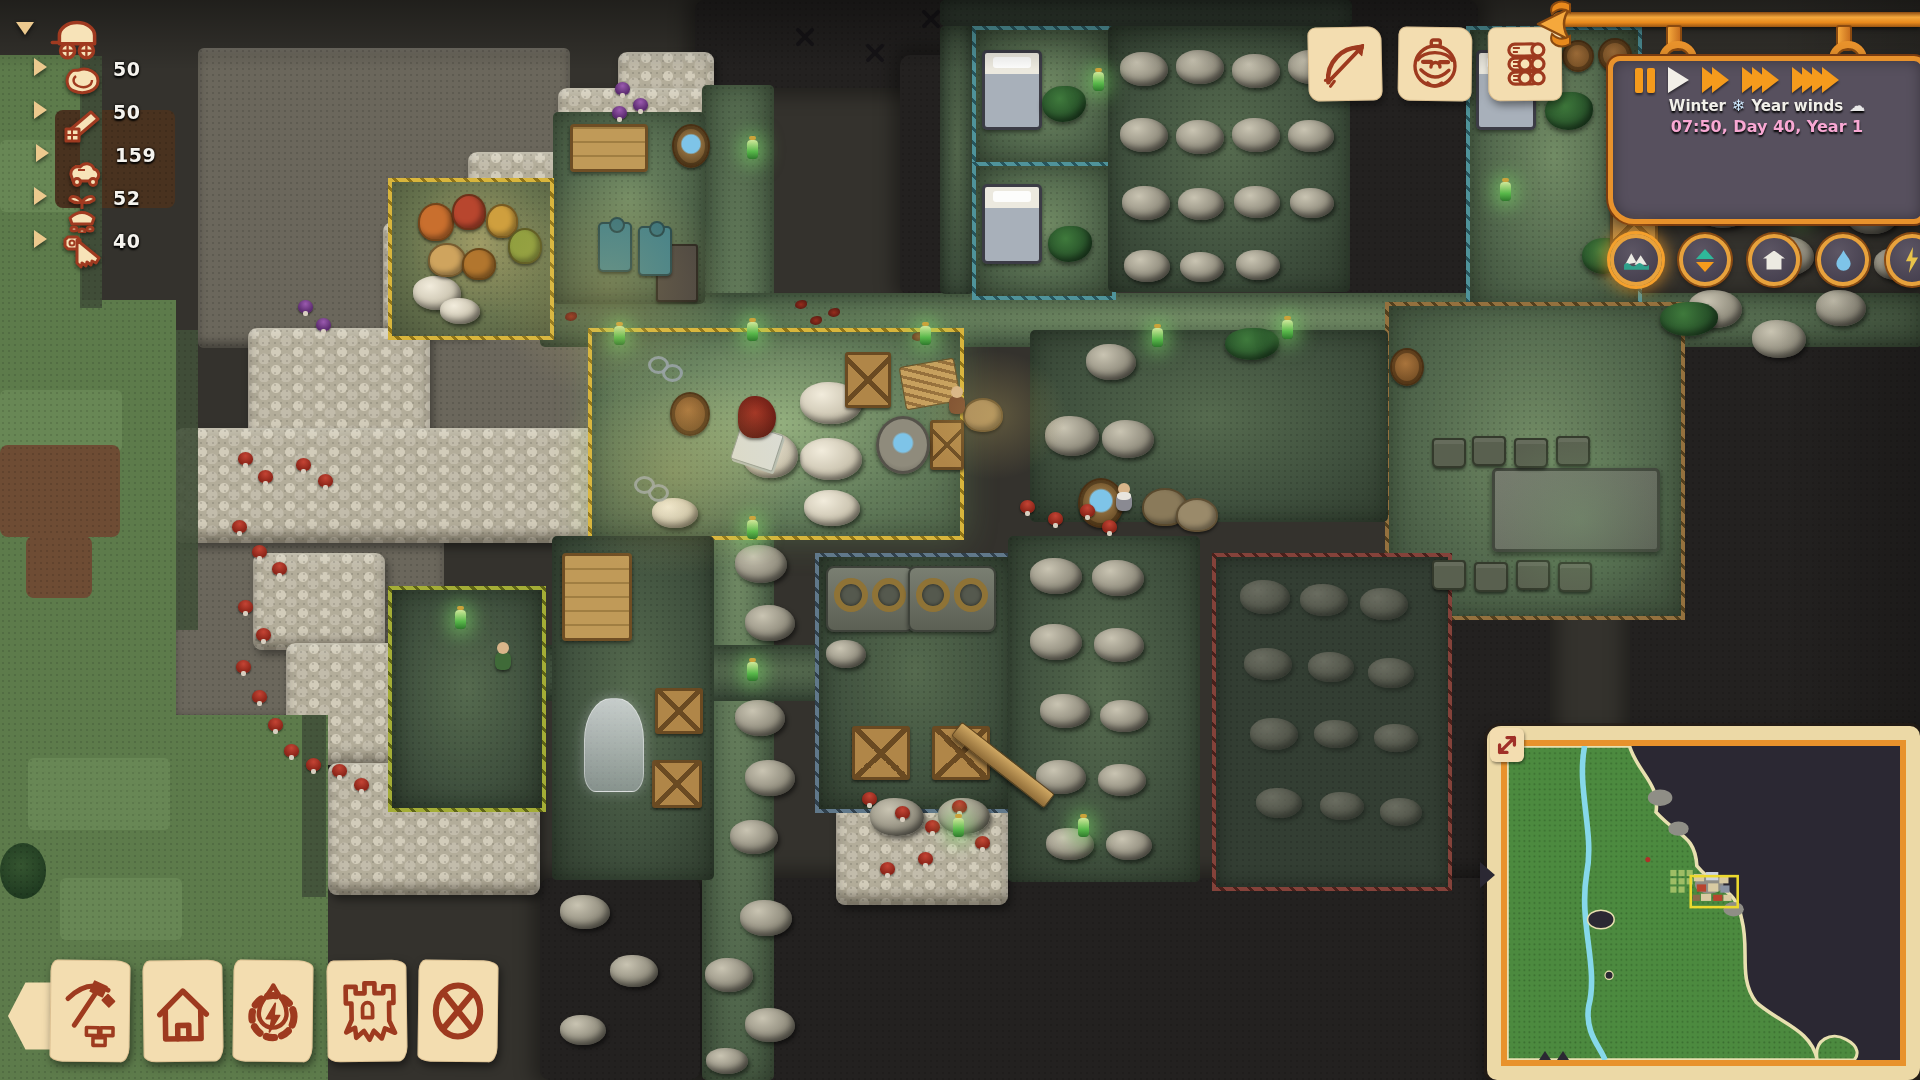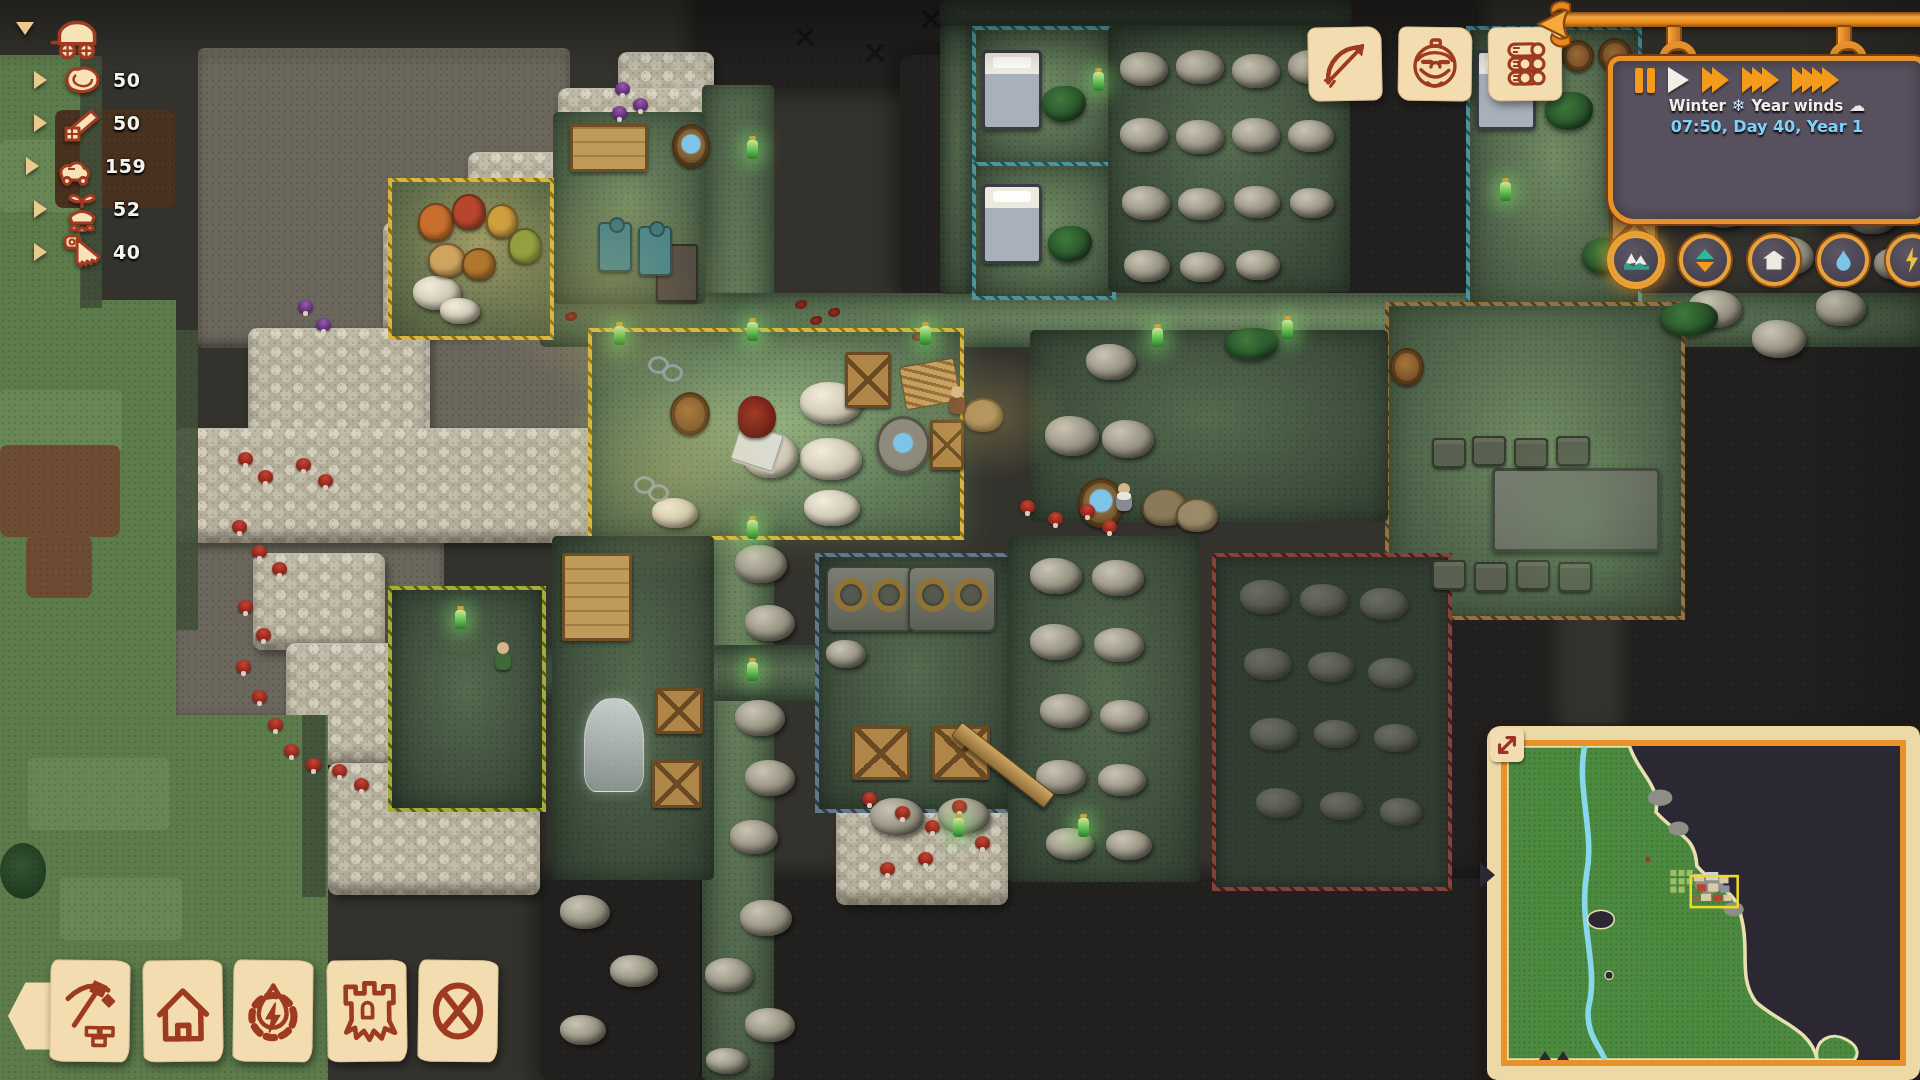--- a/index.html
+++ b/index.html
@@ -92,21 +92,21 @@
   .prop-dwarf .hd{position:absolute;left:5px;top:0;width:12px;height:12px;border-radius:50%;background:#d9b58a;}
   .prop-dwarf.db .bd{background:#3f6a38;}
   .prop-dwarf.dc .bd{background:#8a8a92;}
   .prop-dwarf.dc::after{content:"";position:absolute;left:4px;top:9px;width:14px;height:8px;background:#e8e5de;border-radius:40%;}
   .vignette{position:absolute;inset:0;pointer-events:none;z-index:4;
      background:linear-gradient(rgba(0,0,0,.38),transparent 70px),linear-gradient(270deg,rgba(0,0,0,.2),transparent 140px);}
   
   .ui{position:absolute;z-index:10;}
   
   .res-caret{width:0;height:0;border-left:9px solid transparent;border-right:9px solid transparent;border-top:13px solid #ecc98e;filter:drop-shadow(0 2px 2px rgba(0,0,0,.6));}
-  .res-row{position:absolute;height:44px;display:flex;align-items:center;cursor:pointer;}
+  .res-row{position:absolute;height:44px;display:flex;align-items:flex-start;cursor:pointer;}
   .row-caret{width:0;height:0;border-top:9px solid transparent;border-bottom:9px solid transparent;border-left:13px solid #ecc98e;filter:drop-shadow(0 2px 2px rgba(0,0,0,.6));}
   .res-ic{width:46px;height:46px;margin-left:12px;filter:drop-shadow(0 2px 2px rgba(0,0,0,.55));}
   .res-count{margin-left:8px;color:#f5f3ee;font-size:19px;font-weight:bold;text-shadow:0 0 3px #000,0 2px 2px #000;letter-spacing:.5px;}
   
   .qbtn{position:absolute;width:74px;height:74px;background:#f3ddb0;border-radius:8px 14px 9px 12px;
      box-shadow:2px 4px 8px rgba(0,0,0,.45),inset 0 0 0 1px rgba(140,90,40,.25);display:flex;align-items:center;justify-content:center;cursor:pointer;}
   
   .pole{position:absolute;left:1552px;top:12px;width:368px;height:15px;border-radius:8px 0 0 8px;
      background:linear-gradient(#8a4a10,#f5a83c 35%,#e8891c 70%,#9a5512);box-shadow:0 2px 4px rgba(0,0,0,.5);}
   .hang{position:absolute;top:25px;width:12px;height:22px;background:linear-gradient(90deg,#f5a83c,#c96f1e);border:2px solid #8a4a10;border-radius:3px;}
@@ -119,21 +119,21 @@
   .banner-title{color:#f6cf45;font-size:21px;font-weight:bold;text-shadow:1px 2px 0 #1a1722;letter-spacing:.5px;}
   .speed-row{display:flex;align-items:center;gap:13px;margin:5px 0 2px 22px;height:28px;filter:drop-shadow(0 2px 1px rgba(0,0,0,.5));}
   .sbtn{display:flex;align-items:center;cursor:pointer;}
   .pbar{width:8px;height:25px;background:#f59b1c;border-radius:2px;}
   .pbar+.pbar{margin-left:4px;}
   .tri-play{width:0;height:0;border-top:13px solid transparent;border-bottom:13px solid transparent;border-left:21px solid #f2efe8;}
   .tri{width:0;height:0;border-top:13px solid transparent;border-bottom:13px solid transparent;border-left:17px solid #f59b1c;}
   .tri+.tri{margin-left:-7px;}
   .season-row{display:flex;align-items:center;justify-content:center;gap:6px;color:#f2f0ea;font-size:15px;font-weight:bold;text-shadow:0 2px 2px #000;}
   .snow{color:#cfeaff;font-size:16px;} .cloud{color:#e8e8e8;font-size:16px;}
-  .time-row{text-align:center;margin-top:2px;color:#7dd3fc;font-size:16px;font-weight:bold;text-shadow:0 2px 2px #000;}
+  .time-row{text-align:center;margin-top:2px;color:#f9a8d4;font-size:16px;font-weight:bold;text-shadow:0 2px 2px #000;}
   
   .views{position:absolute;left:1610px;top:234px;display:flex;gap:17px;}
   .vbtn{width:44px;height:44px;border-radius:50%;border:4px solid #e8a23c;background:radial-gradient(circle at 40% 32%,#5d5664,#474150 75%);
      box-shadow:0 0 0 2px #8a4a12,0 3px 6px rgba(0,0,0,.5);display:flex;align-items:center;justify-content:center;cursor:pointer;position:relative;}
   .vbtn.active{box-shadow:0 0 0 3px #f5a02c,0 0 16px 5px rgba(245,160,44,.7),0 3px 6px rgba(0,0,0,.5);}
   .el-up{width:0;height:0;border-left:9px solid transparent;border-right:9px solid transparent;border-bottom:10px solid #2fb89a;}
   .el-dn{width:0;height:0;border-left:9px solid transparent;border-right:9px solid transparent;border-top:10px solid #f59b1c;margin-top:3px;}
   .vhome{width:22px;height:19px;background:#eceae2;clip-path:polygon(50% 0,100% 42%,84% 42%,84% 100%,16% 100%,16% 42%,0 42%);}
   .vbolt{width:19px;height:26px;background:#e8c34a;clip-path:polygon(55% 0,18% 55%,44% 55%,34% 100%,82% 40%,52% 40%);}
   
@@ -438,21 +438,21 @@
     <span class="row-caret"></span>
     <span class="res-ic">
       <svg viewBox="0 0 46 46" width="46" height="46" stroke="#a03a20" stroke-width="3" fill="#f7e3b8" stroke-linejoin="round">
         <path d="M12,28 L32,11 L39,18 L19,35 Z"></path>
           <rect x="7" y="28" width="13" height="12"></rect>
         <path d="M7,34 h13 M13,28 v12" fill="none" stroke-width="2"></path>
       </svg>
       </span>
     <span class="res-count">50</span>
   </div>
-  <div class="res-row" style="left:26px;top:144px;">
+  <div class="res-row" style="left:36px;top:144px;">
     <span class="row-caret"></span>
     <span class="res-ic">
       <svg viewBox="0 0 46 46" width="46" height="46" stroke="#a03a20" stroke-width="3" fill="#f7e3b8" stroke-linejoin="round">
         <path d="M10,31 a7,7 0 0 1 9,-8 a8,8 0 0 1 14,2 a6,6 0 0 1 3,10 l-1,2 h-23 z"></path>
         <circle cx="16" cy="38" r="3.5"></circle>
           <circle cx="32" cy="38" r="3.5"></circle>
         <path d="M14,22 h6 M17,26 h7" fill="none" stroke-width="2"></path>
       </svg>
       </span>
     <span class="res-count">159</span>

